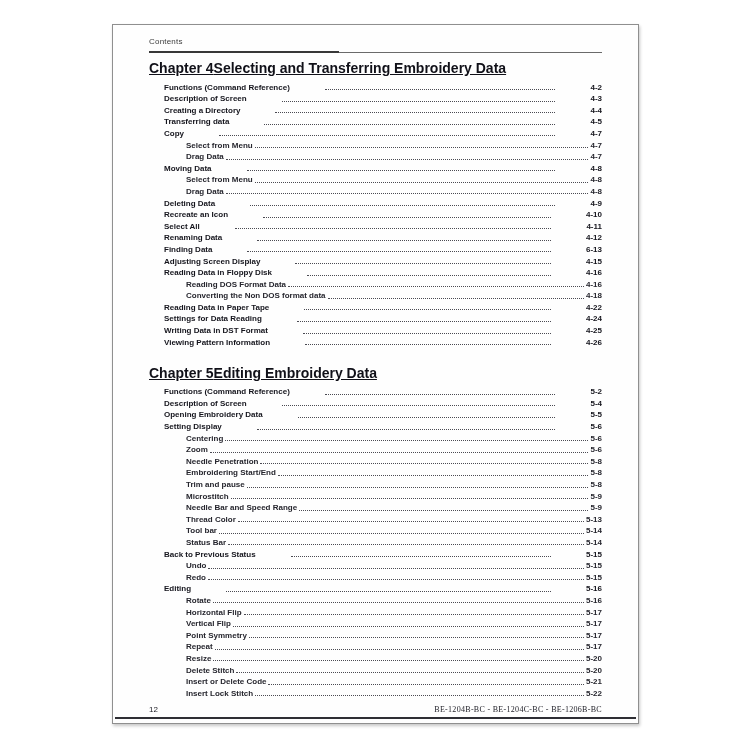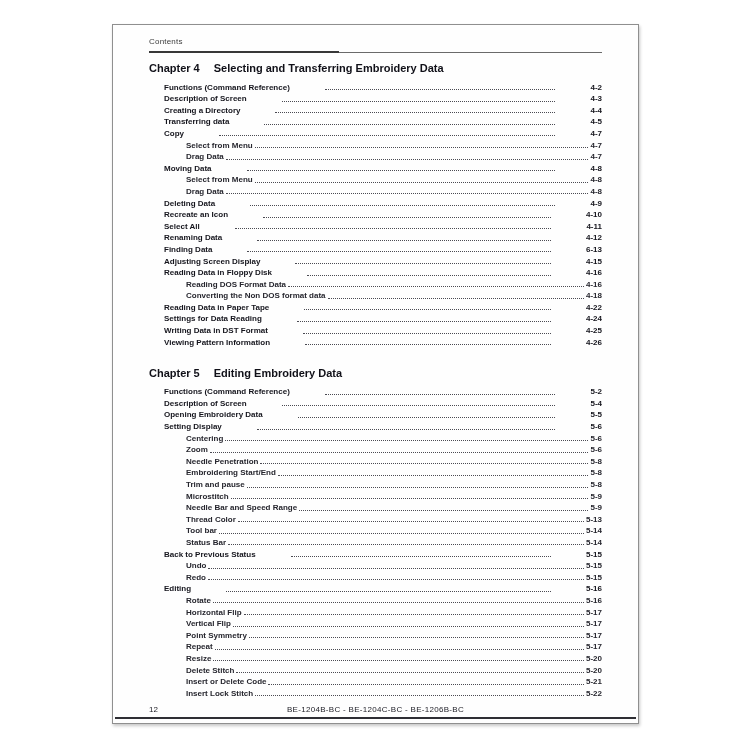--- a/index.html
+++ b/index.html
@@ -51,26 +51,26 @@
   }
   
   .toc {
     position: absolute;
     left: 36px;
     right: 36px;
     top: 36px;
   }
   .chapter-heading {
     display: flex;
-    gap: 14px;
-    font-size: 11px;
+    font-size: 14px;
     font-weight: bold;
     color: #101018;
     line-height: 14px;
     margin-bottom: 6px;
+    text-decoration: underline;
   }
   .chapter + .chapter {
     margin-top: 18px;
   }
   .row {
     display: flex;
     align-items: flex-end;
     height: 11.6px;
     font-size: 8px;
     color: #1e1e26;
@@ -99,22 +99,23 @@
   .footer-pagenum {
     position: absolute;
     left: 0;
     bottom: 0;
   }
   .footer-models {
     position: absolute;
     left: 0;
     right: 0;
     bottom: 0;
-    text-align: center;
+    text-align: right;
     letter-spacing: 0.3px;
+    font-family: Liberation Serif, serif;
   }
   .footer-rule {
     position: absolute;
     left: 2px;
     right: 2px;
     bottom: 4px;
     height: 2px;
     background: #2e2e34;
   }
 </style>

